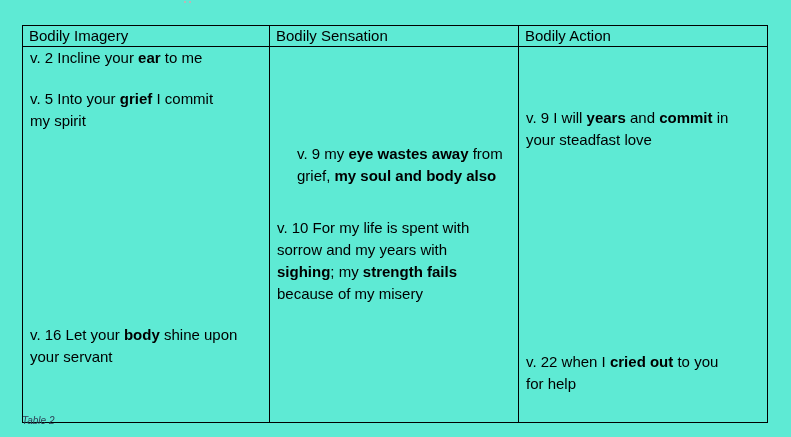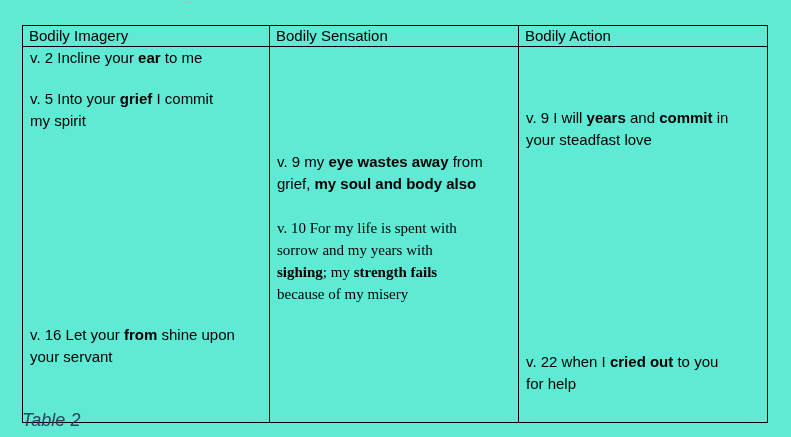--- a/index.html
+++ b/index.html
@@ -57,21 +57,21 @@
     left: 7px;
     margin: 0;
     font-size: 15px;
     line-height: 22px;
   }
   .b { font-weight: bold; }
   .caption {
     position: absolute;
     left: 22px;
     top: 413px;
-    font-size: 18px;
+    font-size: 10px;
     font-style: italic;
     color: #2e4257;
     line-height: 15px;
     text-align: right;
   }
 </style>
 </head>
 <body>
 
 <div class="page">
@@ -90,25 +90,25 @@
         <th class="hdr">Bodily Imagery</th>
         <th class="hdr">Bodily Sensation</th>
         <th class="hdr">Bodily Action</th>
       </tr>
     </thead>
     <tbody>
       <tr>
         <td class="body-cell">
           <p class="para" style="top:0px; width:230px;"><span>v. 2 Incline your </span><span class="b">ear</span><span> to me</span></p>
           <p class="para" style="top:41px; width:200px;"><span>v. 5 Into your </span><span class="b">grief</span><span> I commit my spirit</span></p>
-          <p class="para" style="top:277px; width:215px;"><span>v. 16 Let your </span><span class="b">from</span><span> shine upon your servant</span></p>
+          <p class="para" style="top:277px; width:215px;"><span>v. 16 Let your </span><span class="b">body</span><span> shine upon your servant</span></p>
         </td>
         <td class="body-cell">
-          <p class="para" style="top:104px; width:222px;"><span>v. 9 my </span><span class="b">eye wastes away</span><span> from grief, </span><span class="b">my soul and body also</span></p>
-          <p class="para" style="top:170px; width:205px;font-family:Liberation Serif, serif;"><span>v. 10 For my life is spent with sorrow and my years with </span><span class="b">sighing</span><span>; my </span><span class="b">strength fails</span><span> because of my misery</span></p>
+          <p class="para" style="top:96px; width:222px;margin-left:20px;"><span>v. 9 my </span><span class="b">eye wastes away</span><span> from grief, </span><span class="b">my soul and body also</span></p>
+          <p class="para" style="top:170px; width:205px;"><span>v. 10 For my life is spent with sorrow and my years with </span><span class="b">sighing</span><span>; my </span><span class="b">strength fails</span><span> because of my misery</span></p>
         </td>
         <td class="body-cell">
           <p class="para" style="top:60px; width:208px;"><span>v. 9 I will </span><span class="b">years</span><span> and </span><span class="b">commit</span><span> in your steadfast love</span></p>
           <p class="para" style="top:304px; width:198px;"><span>v. 22 when I </span><span class="b">cried out</span><span> to you for help</span></p>
         </td>
       </tr>
     </tbody>
   </table>
 
   <div class="caption">Table 2</div>

